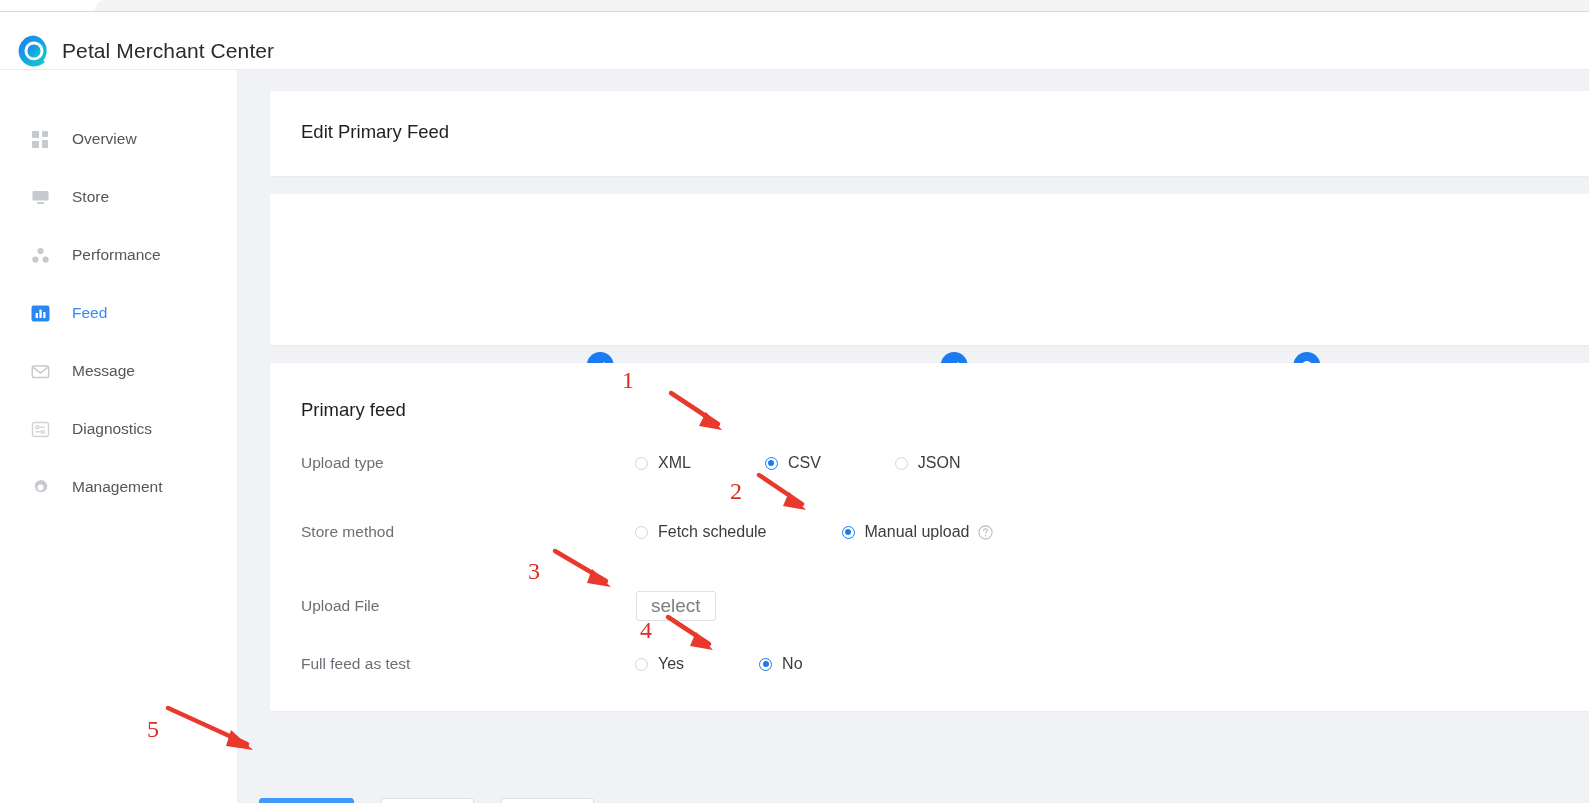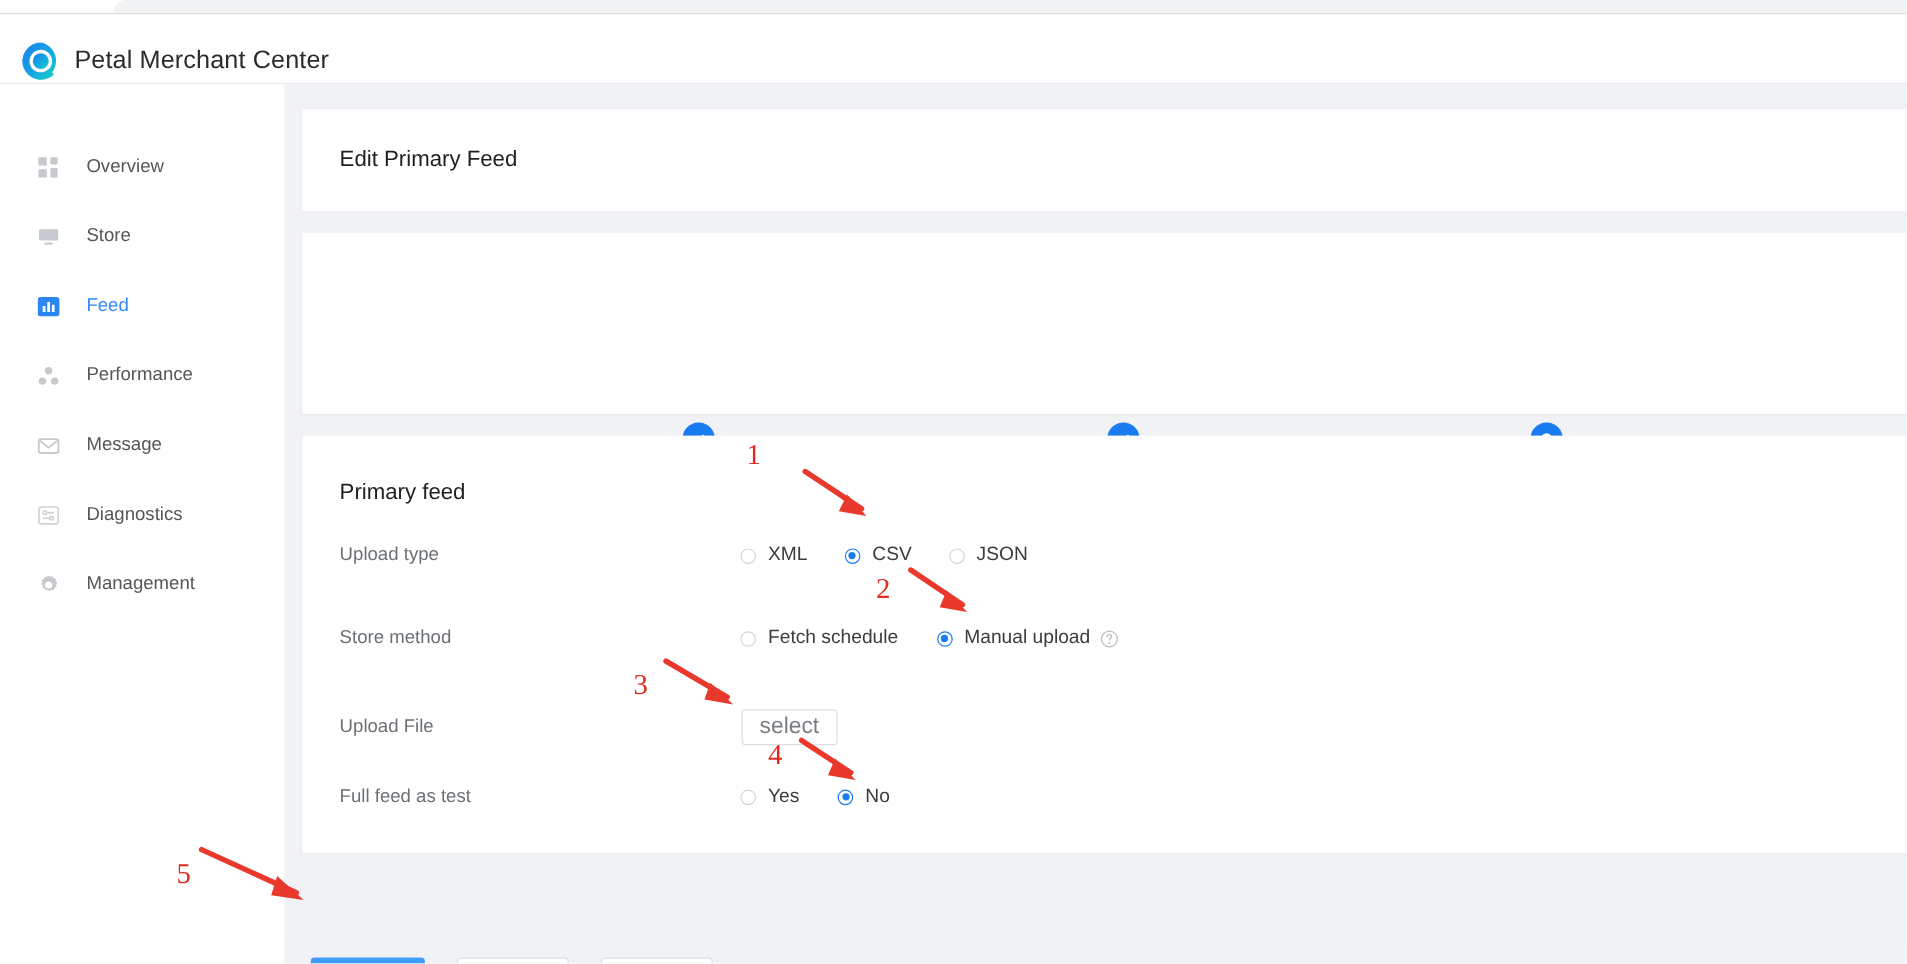--- a/index.html
+++ b/index.html
@@ -29,21 +29,21 @@
   .nav{position:absolute;left:0;top:40px;width:100%;}
   .nav-item{display:flex;align-items:center;height:58px;padding-left:31px;cursor:pointer;}
   .nav-ic{width:19px;height:19px;display:flex;align-items:center;justify-content:center;flex:0 0 19px;}
   .nav-label{margin-left:22px;font-size:15.5px;color:#565656;white-space:nowrap;}
   .nav-item.active .nav-label{color:#3388ff;}
 
   
   .content{position:absolute;left:238px;top:70px;width:1351px;height:733px;background:#f1f2f6;
      overflow:hidden;}
 
-  .card{background:#ffffff;margin:21px 0 0 14px;box-shadow:0 1px 2px rgba(0,0,0,.04);}
+  .card{background:#ffffff;margin:21px 0 0 32px;box-shadow:0 1px 2px rgba(0,0,0,.04);}
   .card-title{font-size:18.5px;color:#1f1f1f;padding:30px 0 0 31px;}
 
   .card-head{height:85px;}
   .card-steps{margin-top:18px;height:151px;position:relative;}
   .card-form{margin-top:18px;height:348px;position:relative;}
 
   
   .stepper{position:absolute;left:0;top:0;width:100%;height:100%;}
   .step-line{position:absolute;height:2px;background:#3b87e8;top:171px;}
   .step{position:absolute;top:158px;transform:translateX(-50%);text-align:center;}
@@ -51,21 +51,21 @@
      display:flex;align-items:center;justify-content:center;}
   .step-dot.current{background:#1a7cf0;}
   .step-dot.current .inner{width:9px;height:9px;border-radius:50%;background:#ffffff;}
   .step-dot .check{width:14px;height:14px;}
   .step-label{margin-top:15px;font-size:16.5px;color:#4a4a4a;white-space:nowrap;}
 
   
   .form-title{position:absolute;left:31px;top:36px;font-size:18.5px;color:#1f1f1f;}
   .frow{position:absolute;left:0;width:100%;height:26px;display:flex;align-items:center;}
   .flabel{position:absolute;left:31px;font-size:15.5px;color:#6b7075;white-space:nowrap;}
-  .fctrl{position:absolute;left:365px;display:flex;}
+  .fctrl{position:absolute;left:365px;display:flex;gap:43px;}
 
   .radio{display:flex;align-items:center;cursor:pointer;}
   .radio .dot{width:13px;height:13px;border-radius:50%;border:1px solid #d2d5db;
      background:#fff;box-sizing:border-box;flex:0 0 13px;position:relative;}
   .radio.sel .dot{border-color:#1a7cf0;}
   .radio.sel .dot::after{content:"";position:absolute;left:50%;top:50%;width:6px;height:6px;
      margin:-3px 0 0 -3px;border-radius:50%;background:#1a7cf0;}
   .radio .rlabel{margin-left:10px;font-size:16px;color:#3c3c3c;white-space:nowrap;}
 
   .help-ic{margin-left:9px;width:15px;height:15px;display:inline-flex;align-items:center;justify-content:center;}
@@ -134,41 +134,41 @@
       <div class="nav-item">
         <span class="nav-ic">
           <svg viewBox="0 0 19 19" width="19" height="19" fill="#c6c9cd">
             <rect x="1.5" y="3" width="16" height="9.5" rx="1.2"></rect>
             <rect x="6" y="14" width="7" height="2" rx="1"></rect>
           </svg>
         </span>
         <span class="nav-label">Store</span>
       </div>
 
+      <div class="nav-item">
+        <span class="nav-ic">
+          <svg viewBox="0 0 19 19" width="19" height="19" fill="#c6c9cd">
+            <circle cx="9.5" cy="5" r="3.1"></circle>
+            <circle cx="4.4" cy="13.6" r="3.1"></circle>
+            <circle cx="14.6" cy="13.6" r="3.1"></circle>
+          </svg>
+        </span>
+        <span class="nav-label">Performance</span>
+      </div>
+
       <div class="nav-item active">
         <span class="nav-ic">
           <svg viewBox="0 0 19 19" width="19" height="19">
             <rect x="0.5" y="1.5" width="18" height="16" rx="2.2" fill="#2c87f5"></rect>
             <rect x="4.6" y="9" width="2.3" height="5" fill="#ffffff"></rect>
             <rect x="8.4" y="5.6" width="2.3" height="8.4" fill="#ffffff"></rect>
             <rect x="12.2" y="8" width="2.3" height="6" fill="#ffffff"></rect>
           </svg>
         </span>
         <span class="nav-label">Feed</span>
-      </div>
-
-      <div class="nav-item">
-        <span class="nav-ic">
-          <svg viewBox="0 0 19 19" width="19" height="19" fill="#c6c9cd">
-            <circle cx="9.5" cy="5" r="3.1"></circle>
-            <circle cx="4.4" cy="13.6" r="3.1"></circle>
-            <circle cx="14.6" cy="13.6" r="3.1"></circle>
-          </svg>
-        </span>
-        <span class="nav-label">Performance</span>
       </div>
 
       <div class="nav-item">
         <span class="nav-ic">
           <svg viewBox="0 0 19 19" width="19" height="19">
             <rect x="1.3" y="4" width="16.4" height="11.5" rx="1.8" fill="none" stroke="#c6c9cd" stroke-width="1.5"></rect>
             <path d="M2.3 5.3 9.5 11l7.2-5.7" fill="none" stroke="#c6c9cd" stroke-width="1.5"></path>
           </svg>
         </span>
         <span class="nav-label">Message</span>

